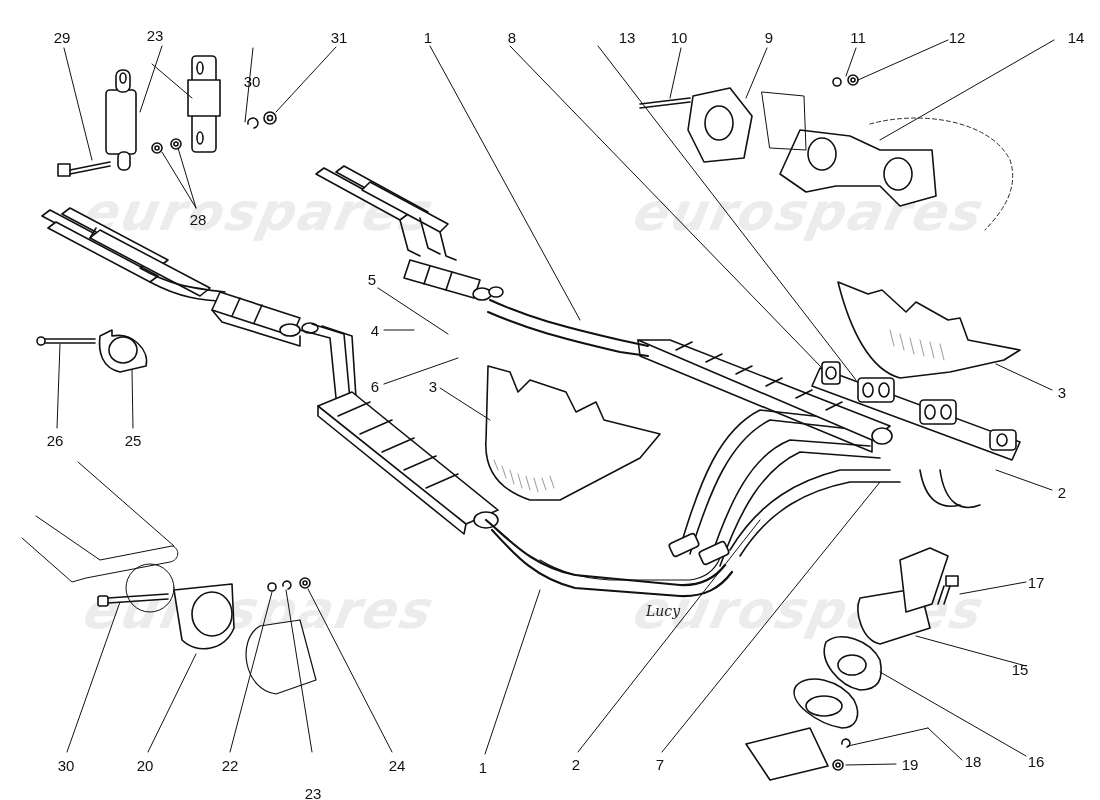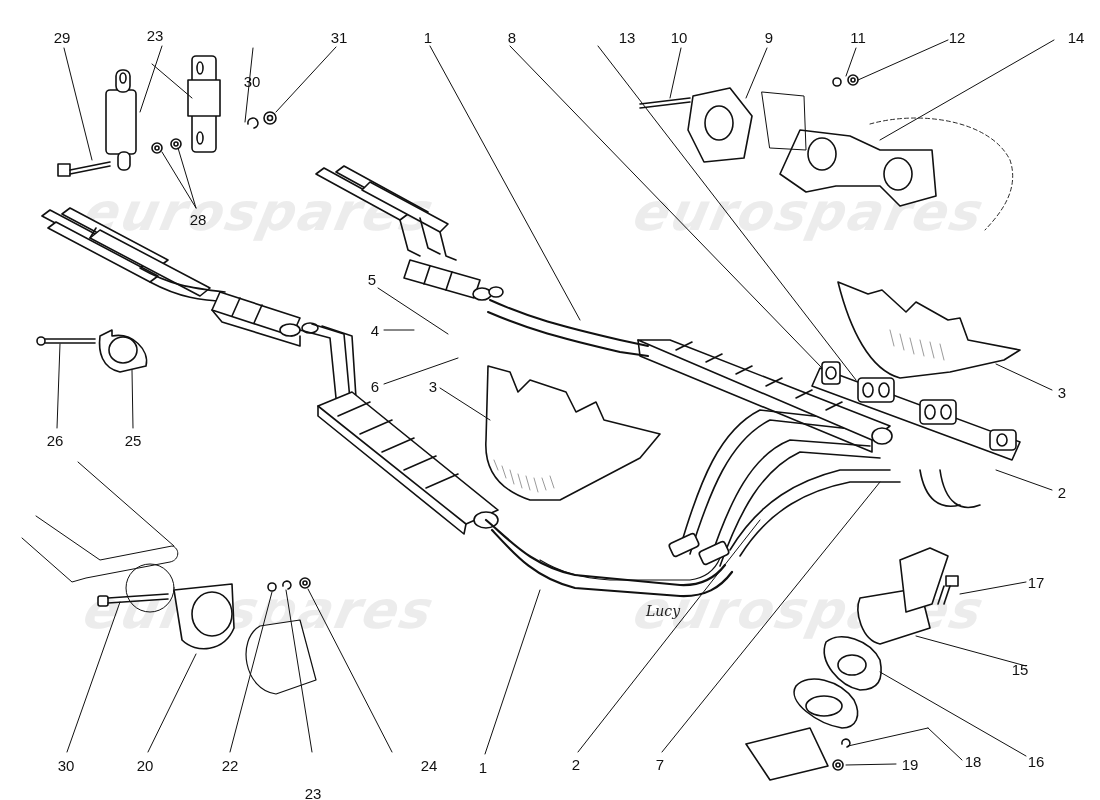--- a/index.html
+++ b/index.html
@@ -314,18 +314,18 @@
     <span class="callout" style="left:1062px;top:492px;">2</span>
     <span class="callout" style="left:1036px;top:582px;">17</span>
     <span class="callout" style="left:1020px;top:669px;">15</span>
     <span class="callout" style="left:1036px;top:761px;">16</span>
     <span class="callout" style="left:973px;top:761px;">18</span>
     <span class="callout" style="left:910px;top:764px;">19</span>
     <span class="callout" style="left:66px;top:765px;">30</span>
     <span class="callout" style="left:145px;top:765px;">20</span>
     <span class="callout" style="left:230px;top:765px;">22</span>
     <span class="callout" style="left:313px;top:765px;margin-top:28px;">23</span>
-    <span class="callout" style="left:397px;top:765px;margin-left:32px;">24</span>
+    <span class="callout" style="left:397px;top:765px;">24</span>
     <span class="callout" style="left:483px;top:767px;">1</span>
     <span class="callout" style="left:576px;top:764px;">2</span>
     <span class="callout" style="left:660px;top:764px;">7</span>
   </div>
 </div>
 
 </body></html>

